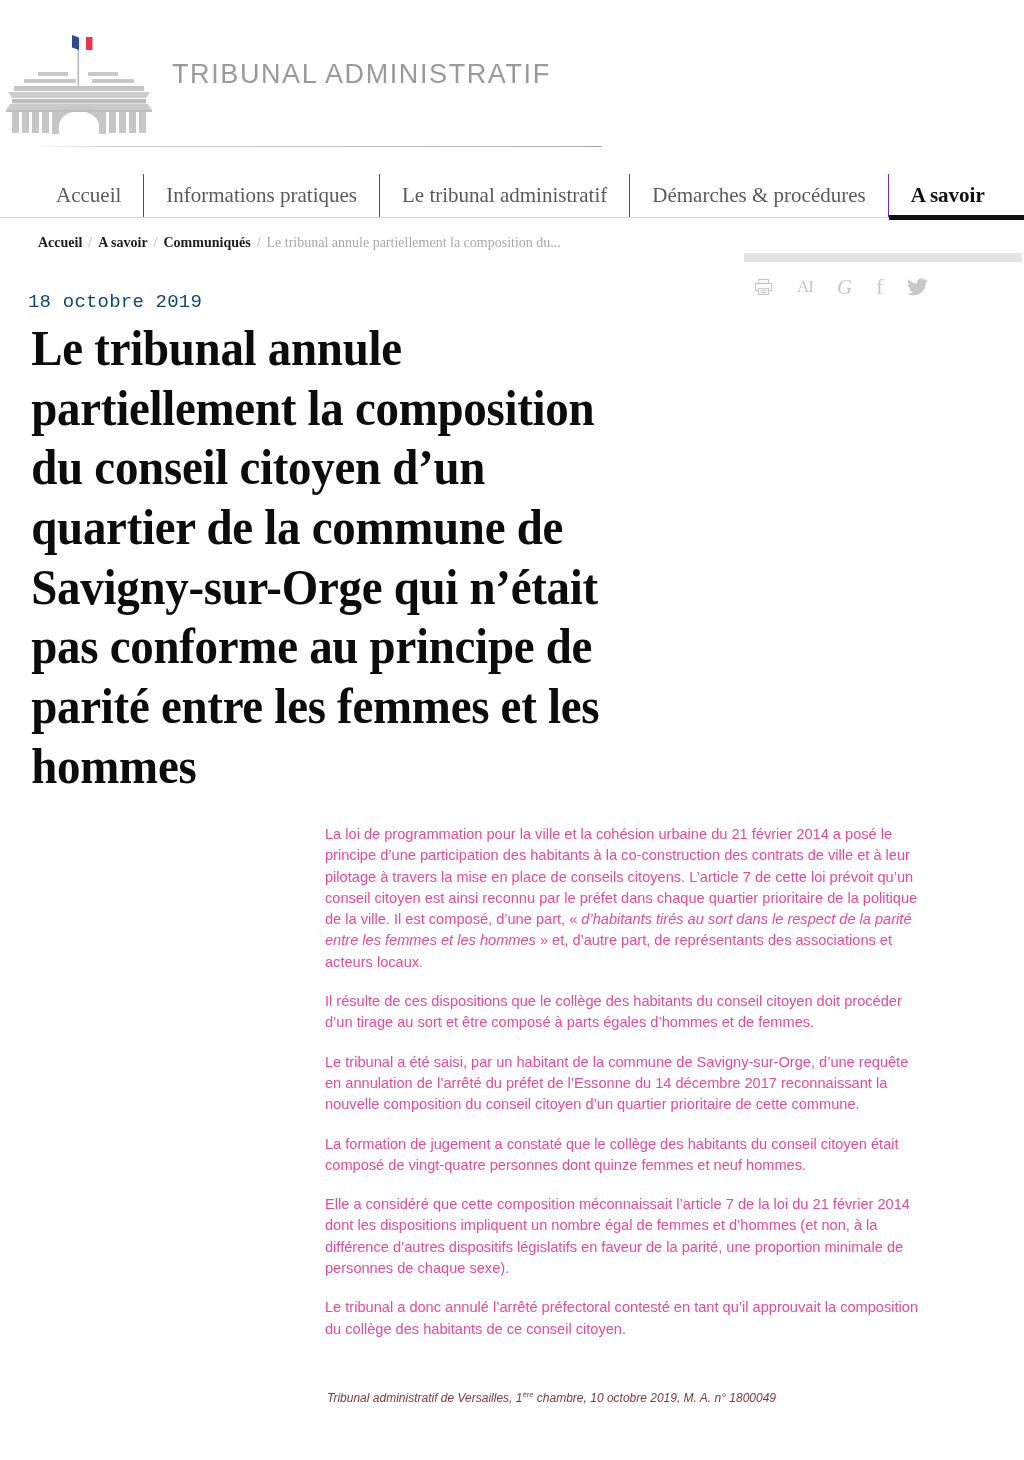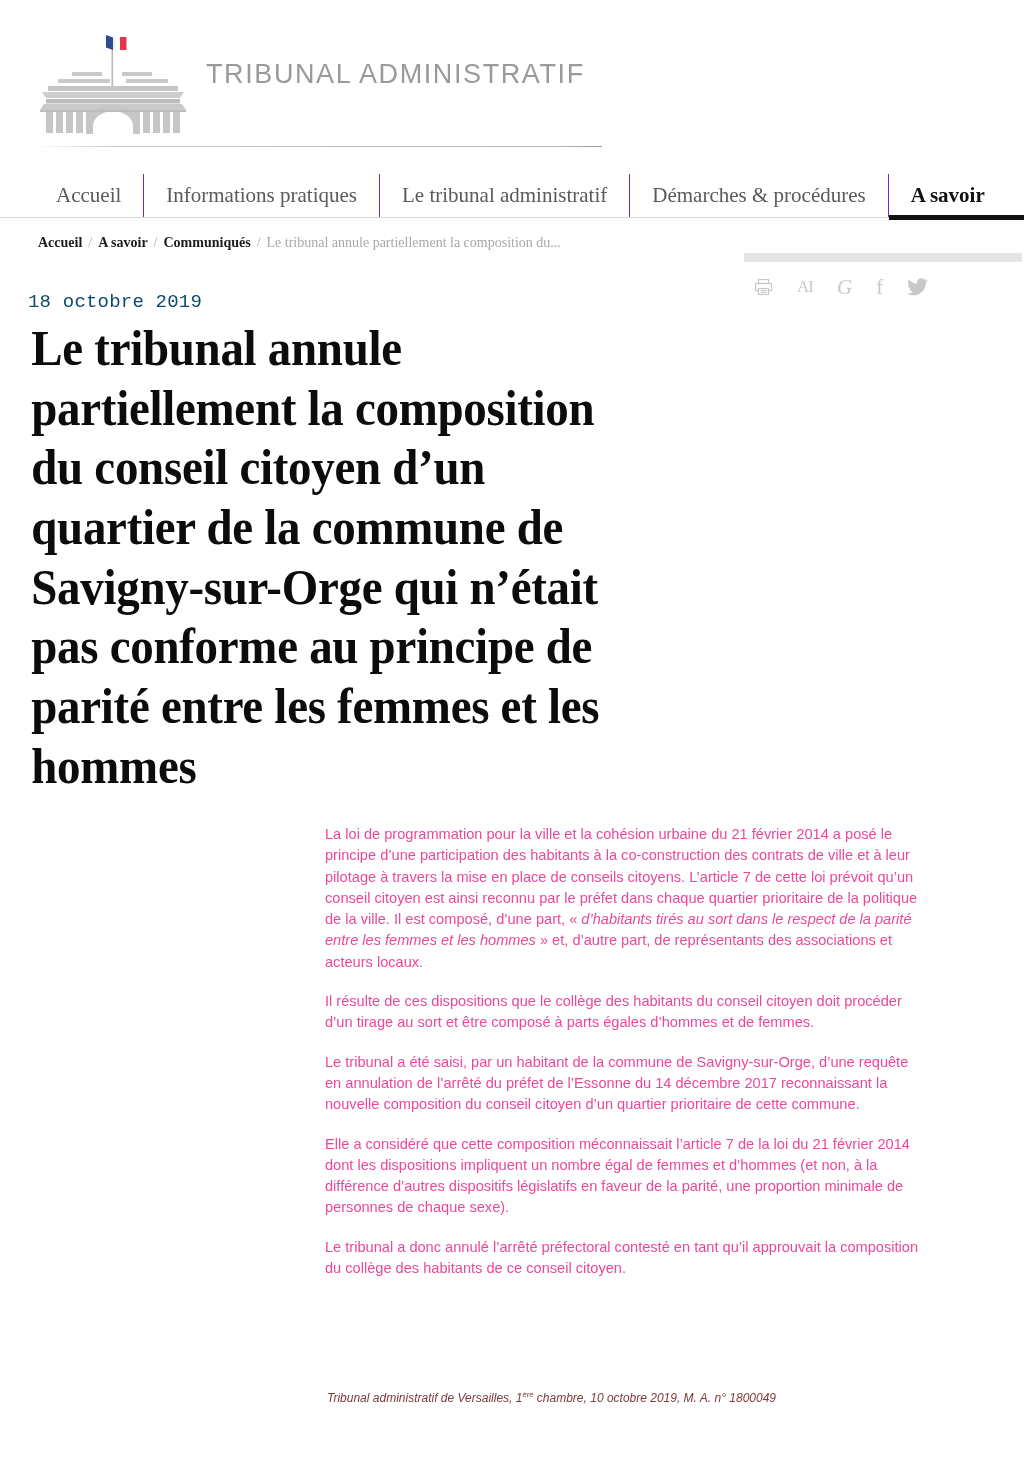--- a/index.html
+++ b/index.html
@@ -20,21 +20,20 @@
 
   
   .site-header {
     position: relative;
     padding: 22px 0 0 0;
     height: 160px;
   }
   .logo-block {
     display: flex;
     align-items: center;
-    padding-left: 34px;
     height: 112px;
   }
   .logo-mark {
     width: 158px;
     height: 112px;
     flex: 0 0 158px;
     position: relative;
   }
   .logo-wordmark {
     margin-left: 14px;
@@ -330,19 +329,20 @@
     </div>
   </div>
 </div>
 
 <div class="article-body">
   <p>
     <span>La loi de programmation pour la ville et la cohésion urbaine du 21 février 2014 a posé le principe d’une participation des habitants à la co-construction des contrats de ville et à leur pilotage à travers la mise en place de conseils citoyens. L’article 7 de cette loi prévoit qu’un conseil citoyen est ainsi reconnu par le préfet dans chaque quartier prioritaire de la politique de la ville. Il est composé, d’une part, « </span><span class="q-italic">d’habitants tirés au sort dans le respect de la parité entre les femmes et les hommes</span><span> » et, d’autre part, de représentants des associations et acteurs locaux.</span>
   </p>
   <p>Il résulte de ces dispositions que le collège des habitants du conseil citoyen doit procéder d’un tirage au sort et être composé à parts égales d’hommes et de femmes.</p>
   <p>Le tribunal a été saisi, par un habitant de la commune de Savigny-sur-Orge, d’une requête en annulation de l’arrêté du préfet de l’Essonne du 14 décembre 2017 reconnaissant la nouvelle composition du conseil citoyen d’un quartier prioritaire de cette commune.</p>
+  <p>La formation de jugement a constaté que le collège des habitants du conseil citoyen était composé de vingt-quatre personnes dont quinze femmes et neuf hommes.</p>
   <p>Elle a considéré que cette composition méconnaissait l’article 7 de la loi du 21 février 2014 dont les dispositions impliquent un nombre égal de femmes et d’hommes (et non, à la différence d’autres dispositifs législatifs en faveur de la parité, une proportion minimale de personnes de chaque sexe).</p>
   <p>Le tribunal a donc annulé l’arrêté préfectoral contesté en tant qu’il approuvait la composition du collège des habitants de ce conseil citoyen.</p>
 </div>
 
 <div class="article-citation">
   <span>Tribunal administratif de Versailles, 1</span><sup>ère</sup><span> chambre, 10 octobre 2019, M. A. n° 1800049</span>
 </div>
 
 </body></html>

